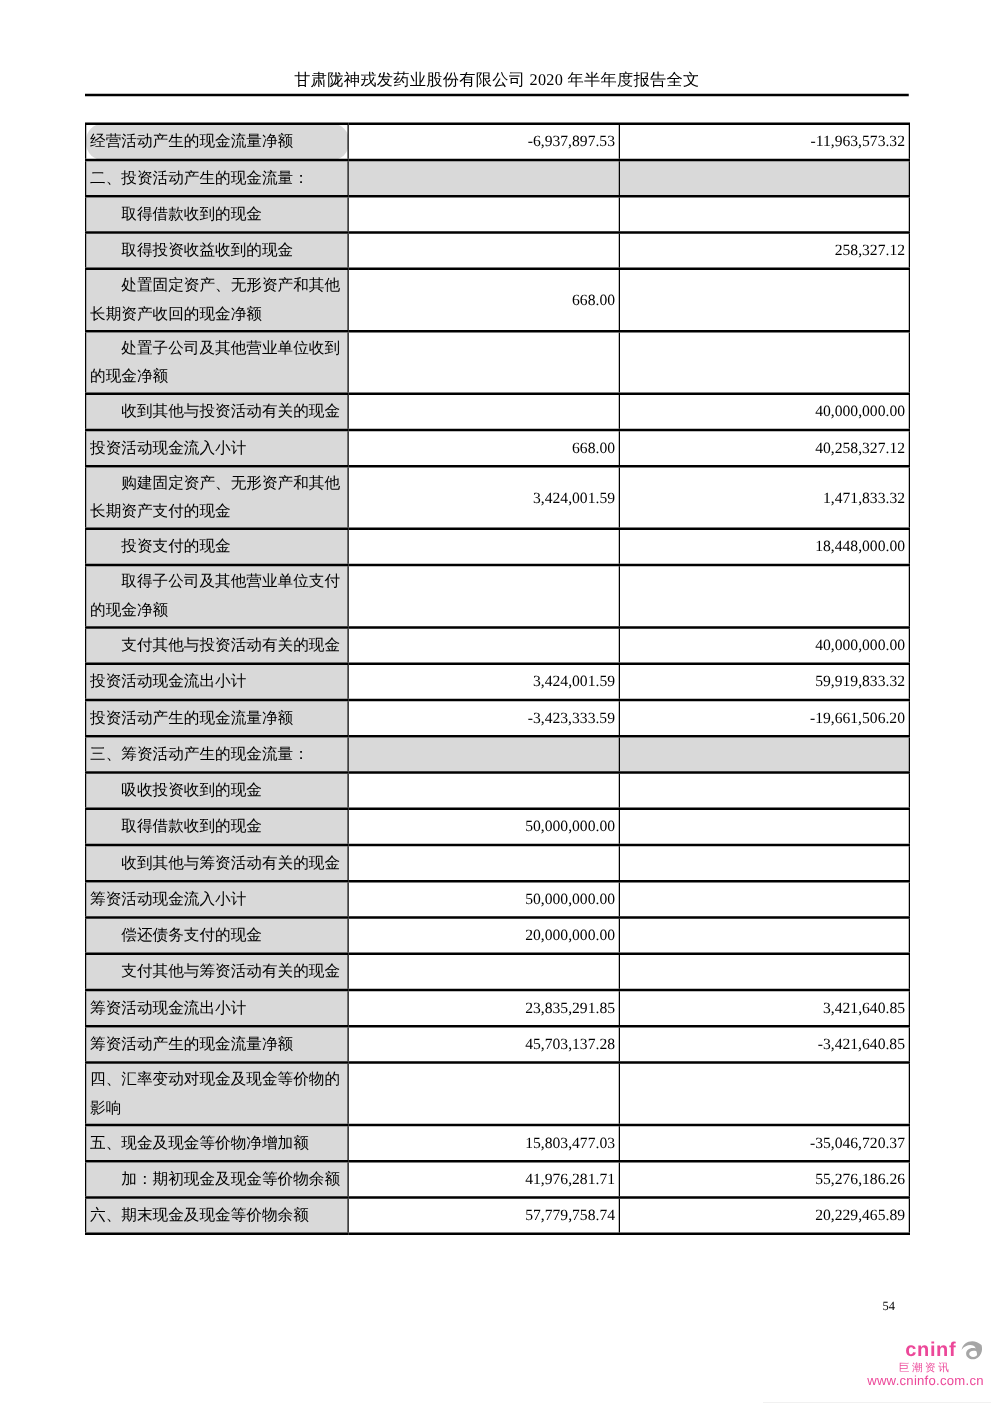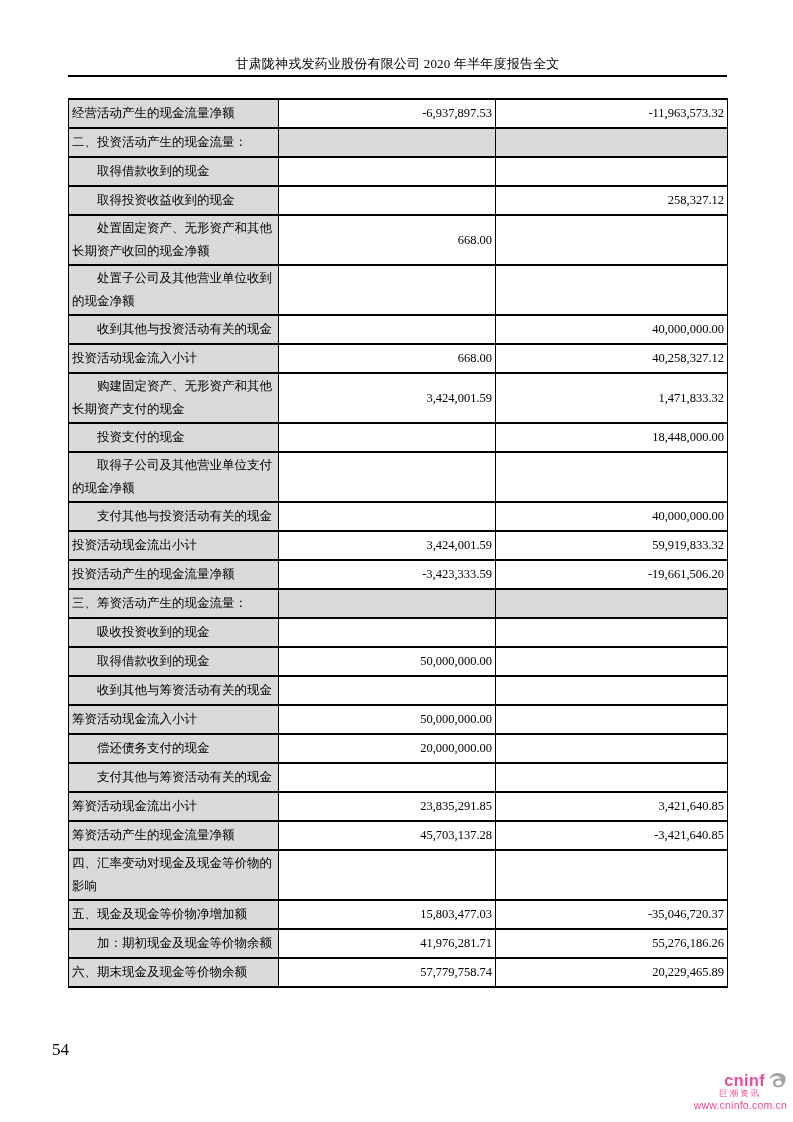--- a/index.html
+++ b/index.html
@@ -28,41 +28,41 @@
   }
   table.cashflow td {
     border:1px solid #000;
     border-bottom-width:2px;
     height:25px;
     padding:1px 3px;
     vertical-align:middle;
     line-height:23px;
     overflow:hidden;
   }
-  table.cashflow tr:first-child td { border-top-width:2px; }
+  table.cashflow tr:first-child td { border-top-width:2px;border-radius:13px; }
   td.label { background:#d9d9d9; text-align:left; }
   td.label.indent { text-indent:25px; }
   td.num { text-align:right; padding-right:4px; background:#ffffff; }
   tr.section td.num { background:#d9d9d9; }
   .page-number {
-    position:absolute; top:1040px; left:52px; width:652px;
-    text-align:left; font-size:17px;
+    position:absolute; top:1040px; left:64px; width:652px;
+    text-align:right; font-size:10px;
   }
   .logo {
     position:absolute; right:6px; top:1072px; width:120px;
     color:#ec4899;
     font-family:"Liberation Sans","DejaVu Sans",sans-serif;
     text-align:right;
   }
   .logo-brand-row {
     display:flex; align-items:center; justify-content:flex-end; gap:2px;
     line-height:16px;
   }
   .logo-brand { font-size:16px; font-weight:bold; letter-spacing:0.5px; }
-  .logo-cn { font-size:8.5px; letter-spacing:2px; margin:0 26px 0 0; line-height:9px;font-family:Liberation Mono, monospace; }
+  .logo-cn { font-size:8.5px; letter-spacing:2px; margin:0 26px 0 0; line-height:9px; }
   .logo-url { font-size:10.5px; margin-top:0; letter-spacing:0.2px; }
 </style>
 </head>
 <body>
 
 <div class="page">
 
   <div class="header-title">甘肃陇神戎发药业股份有限公司 2020 年半年度报告全文</div>
 
   <div class="header-rule"></div>

